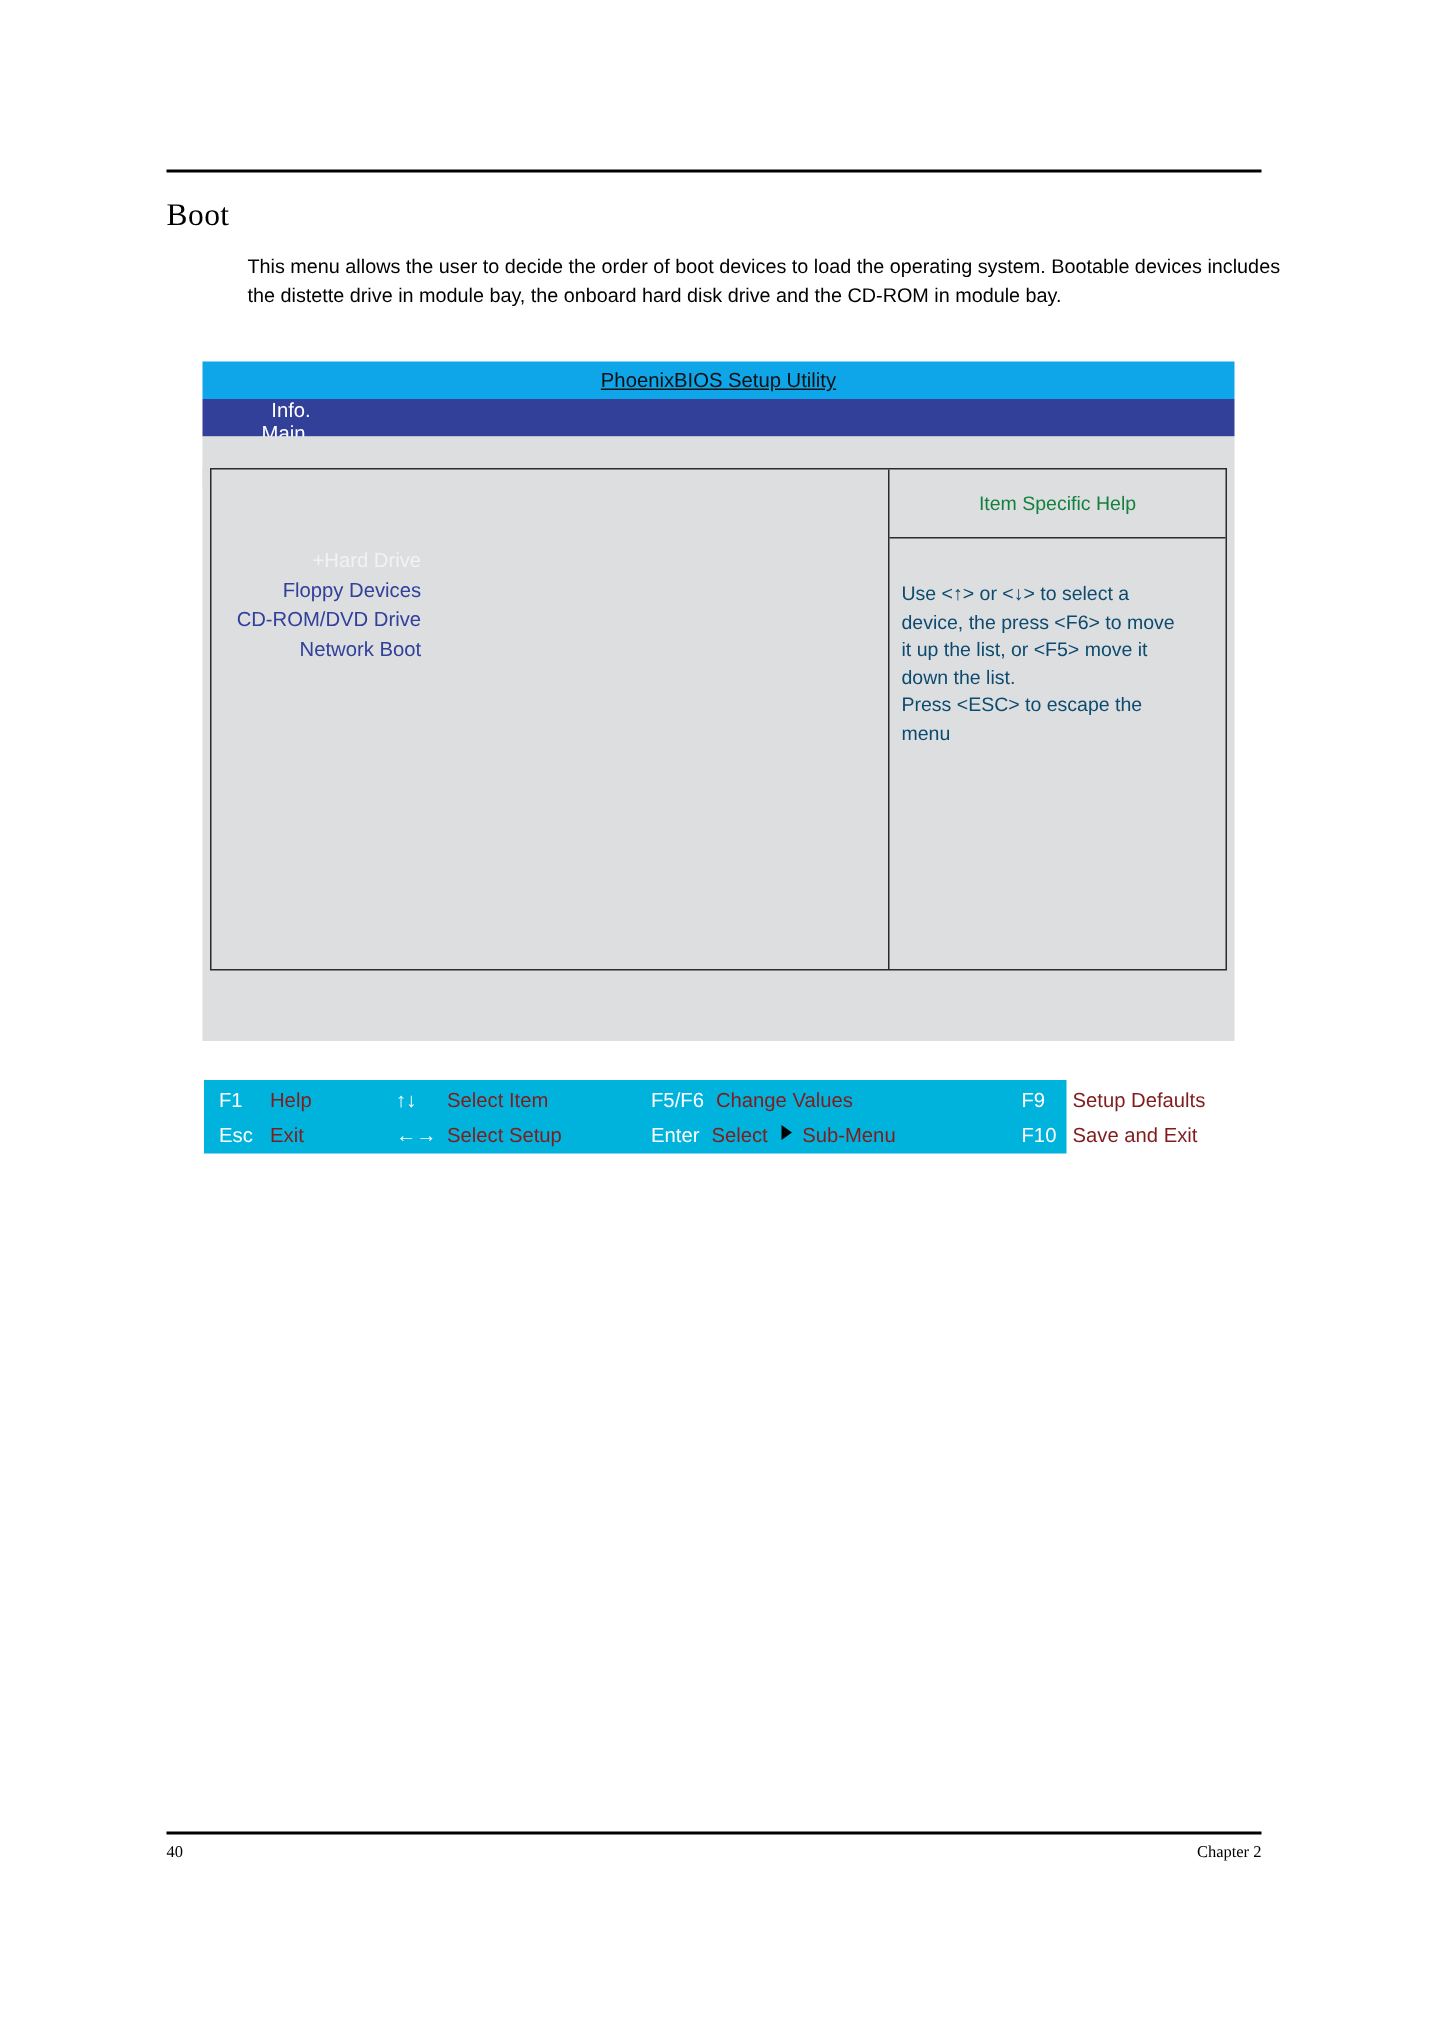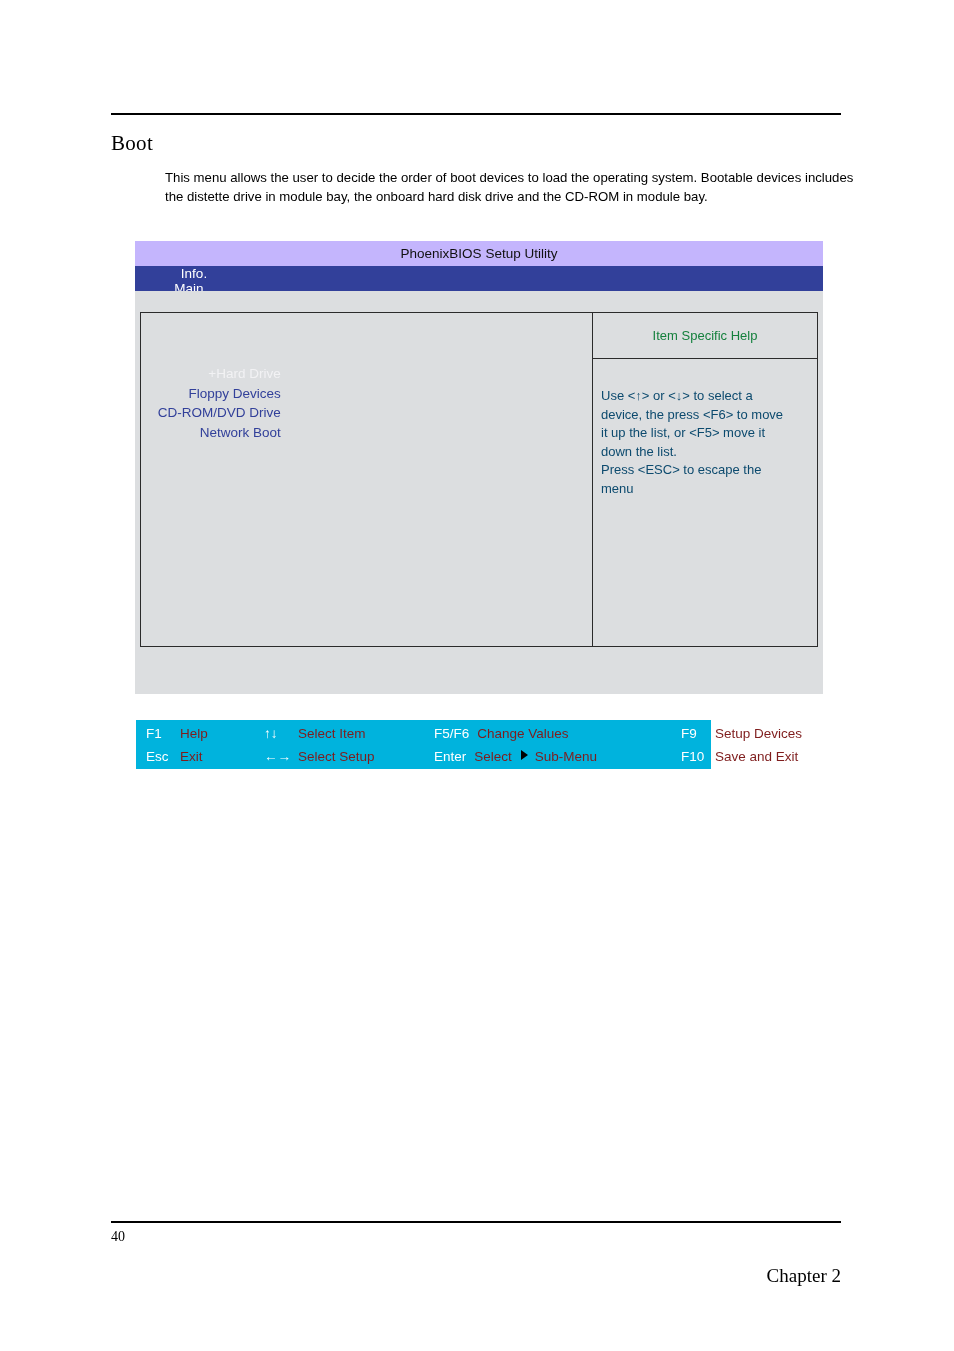--- a/index.html
+++ b/index.html
@@ -51,47 +51,47 @@
     top: 1221px;
     width: 730px;
     height: 1.6px;
     background: #000000;
   }
   .footer-page {
     position: absolute;
     left: 111px;
     top: 1229px;
     font-family: "Liberation Serif", serif;
-    font-size: 14px;
+    font-size: 11px;
   }
   .footer-chapter {
     position: absolute;
     right: 113px;
     top: 1229px;
     font-family: "Liberation Serif", serif;
-    font-size: 19px;
-    margin-top: 36px;
+    font-size: 11px;
   }
 
   
   .bios {
     position: absolute;
     left: 135px;
     top: 241px;
     width: 688px;
     height: 478px;
   }
   .bios-title {
     height: 25px;
-    background: #c4b5fd;
+    background: #0ea5e9;
     color: #111111;
     font-size: 13.5px;
     display: flex;
     align-items: center;
     justify-content: center;
+    text-decoration: underline;
   }
   .bios-tabs {
     height: 25px;
     background: #32409a;
     display: flex;
     align-items: stretch;
     position: relative;
     flex-direction: column;
   }
   .tab {
@@ -281,21 +281,21 @@
           <span class="kname narrow">↑↓</span>
           <span class="kdesc">Select Item</span>
         </div>
         <div class="kcell c3">
           <span class="kname">F5/F6</span>
           <span class="kgap"></span>
           <span class="kdesc">Change Values</span>
         </div>
         <div class="kcell c4">
           <span class="kname narrow">F9</span>
-          <span class="kdesc">Setup Devices</span>
+          <span class="kdesc">Setup Defaults</span>
         </div>
       </div>
 
       <div class="keyrow r2">
         <div class="kcell c1">
           <span class="kname narrow">Esc</span>
           <span class="kdesc">Exit</span>
         </div>
         <div class="kcell c2">
           <span class="kname narrow">←→</span>

